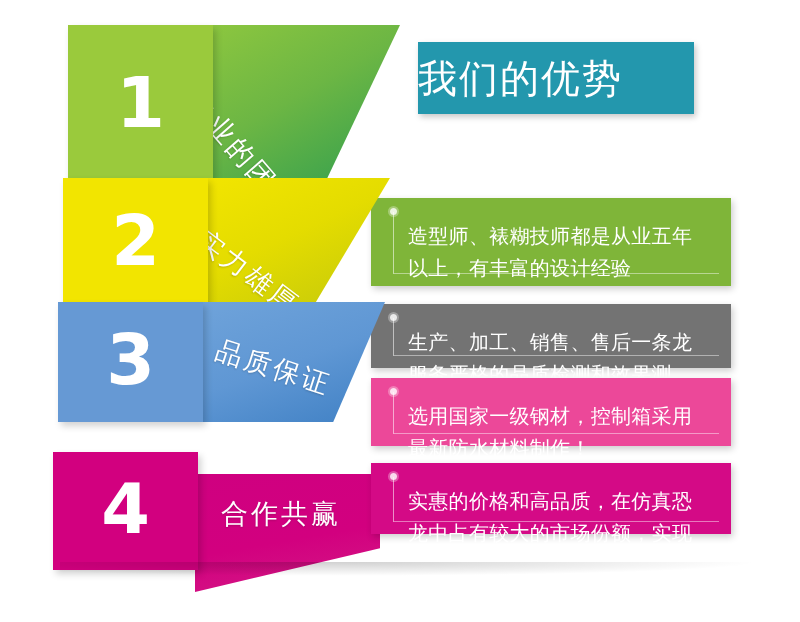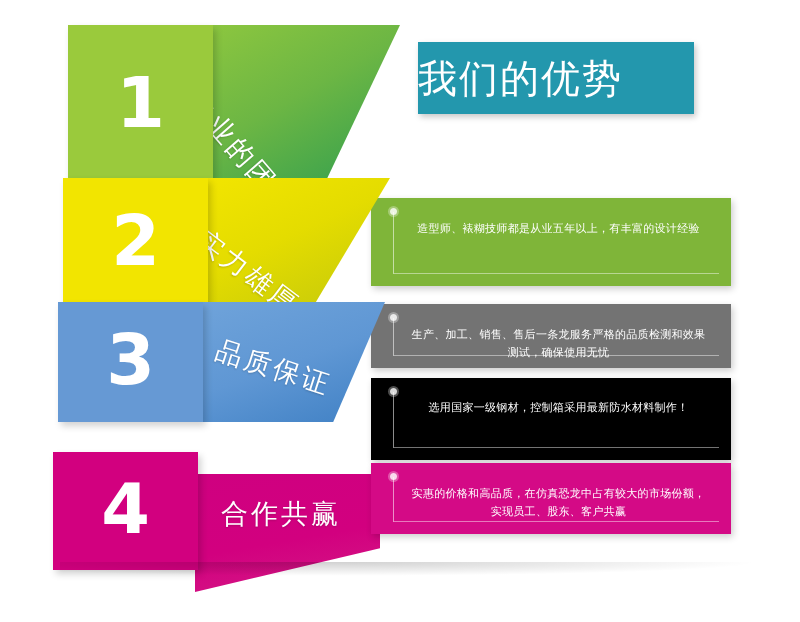--- a/index.html
+++ b/index.html
@@ -111,24 +111,23 @@
     right: -6px;
     height: 1px;
     background: rgba(255,255,255,0.45);
   }
   .panel .ptext {
     position: absolute;
     left: 14px;
     top: 8px;
     right: 4px;
     color: #ffffff;
-    font-size: 11px;
+    font-size: 20px;
     line-height: 1.62;
     letter-spacing: 0.3px;
-    text-align: center;
   }
 
   
   #base-shadow {
     position: absolute;
     left: 60px;
     top: 562px;
     width: 700px;
     height: 14px;
     background: radial-gradient(ellipse at 40% 0%, rgba(0,0,0,0.18), rgba(0,0,0,0) 70%);
@@ -184,21 +183,21 @@
 
   <div class="row">
     <div class="wedge" style="left:200px; top:302px; width:185px; height:120px;
                 clip-path: polygon(0 0, 100% 0, 72% 100%, 0 100%);">
       <div class="wedge-fill" style="background: linear-gradient(160deg, #6fa3da 0%, #5f97d4 50%, #3f80c4 100%);"></div>
       <div class="label" style="left:22px; top:30px; transform: rotate(18deg); transform-origin: left top;">品质保证</div>
     </div>
     <div class="numblock" style="left:58px; top:302px; width:145px; height:120px; background:#6699d4;">
       <span class="num">3</span>
     </div>
-    <div class="panel" style="left:371px; top:378px; width:360px; height:82px; background:#000000;font-family:Liberation Mono, monospace;">
+    <div class="panel" style="left:371px; top:378px; width:360px; height:68px; background:#ec4899;">
       <div class="inner">
         <span class="dot"></span>
         <span class="rule"></span>
         <div class="ptext">选用国家一级钢材，控制箱采用最新防水材料制作！</div>
       </div>
     </div>
   </div>
 
   <div class="row">
     <div class="wedge" style="left:195px; top:474px; width:185px; height:118px;

